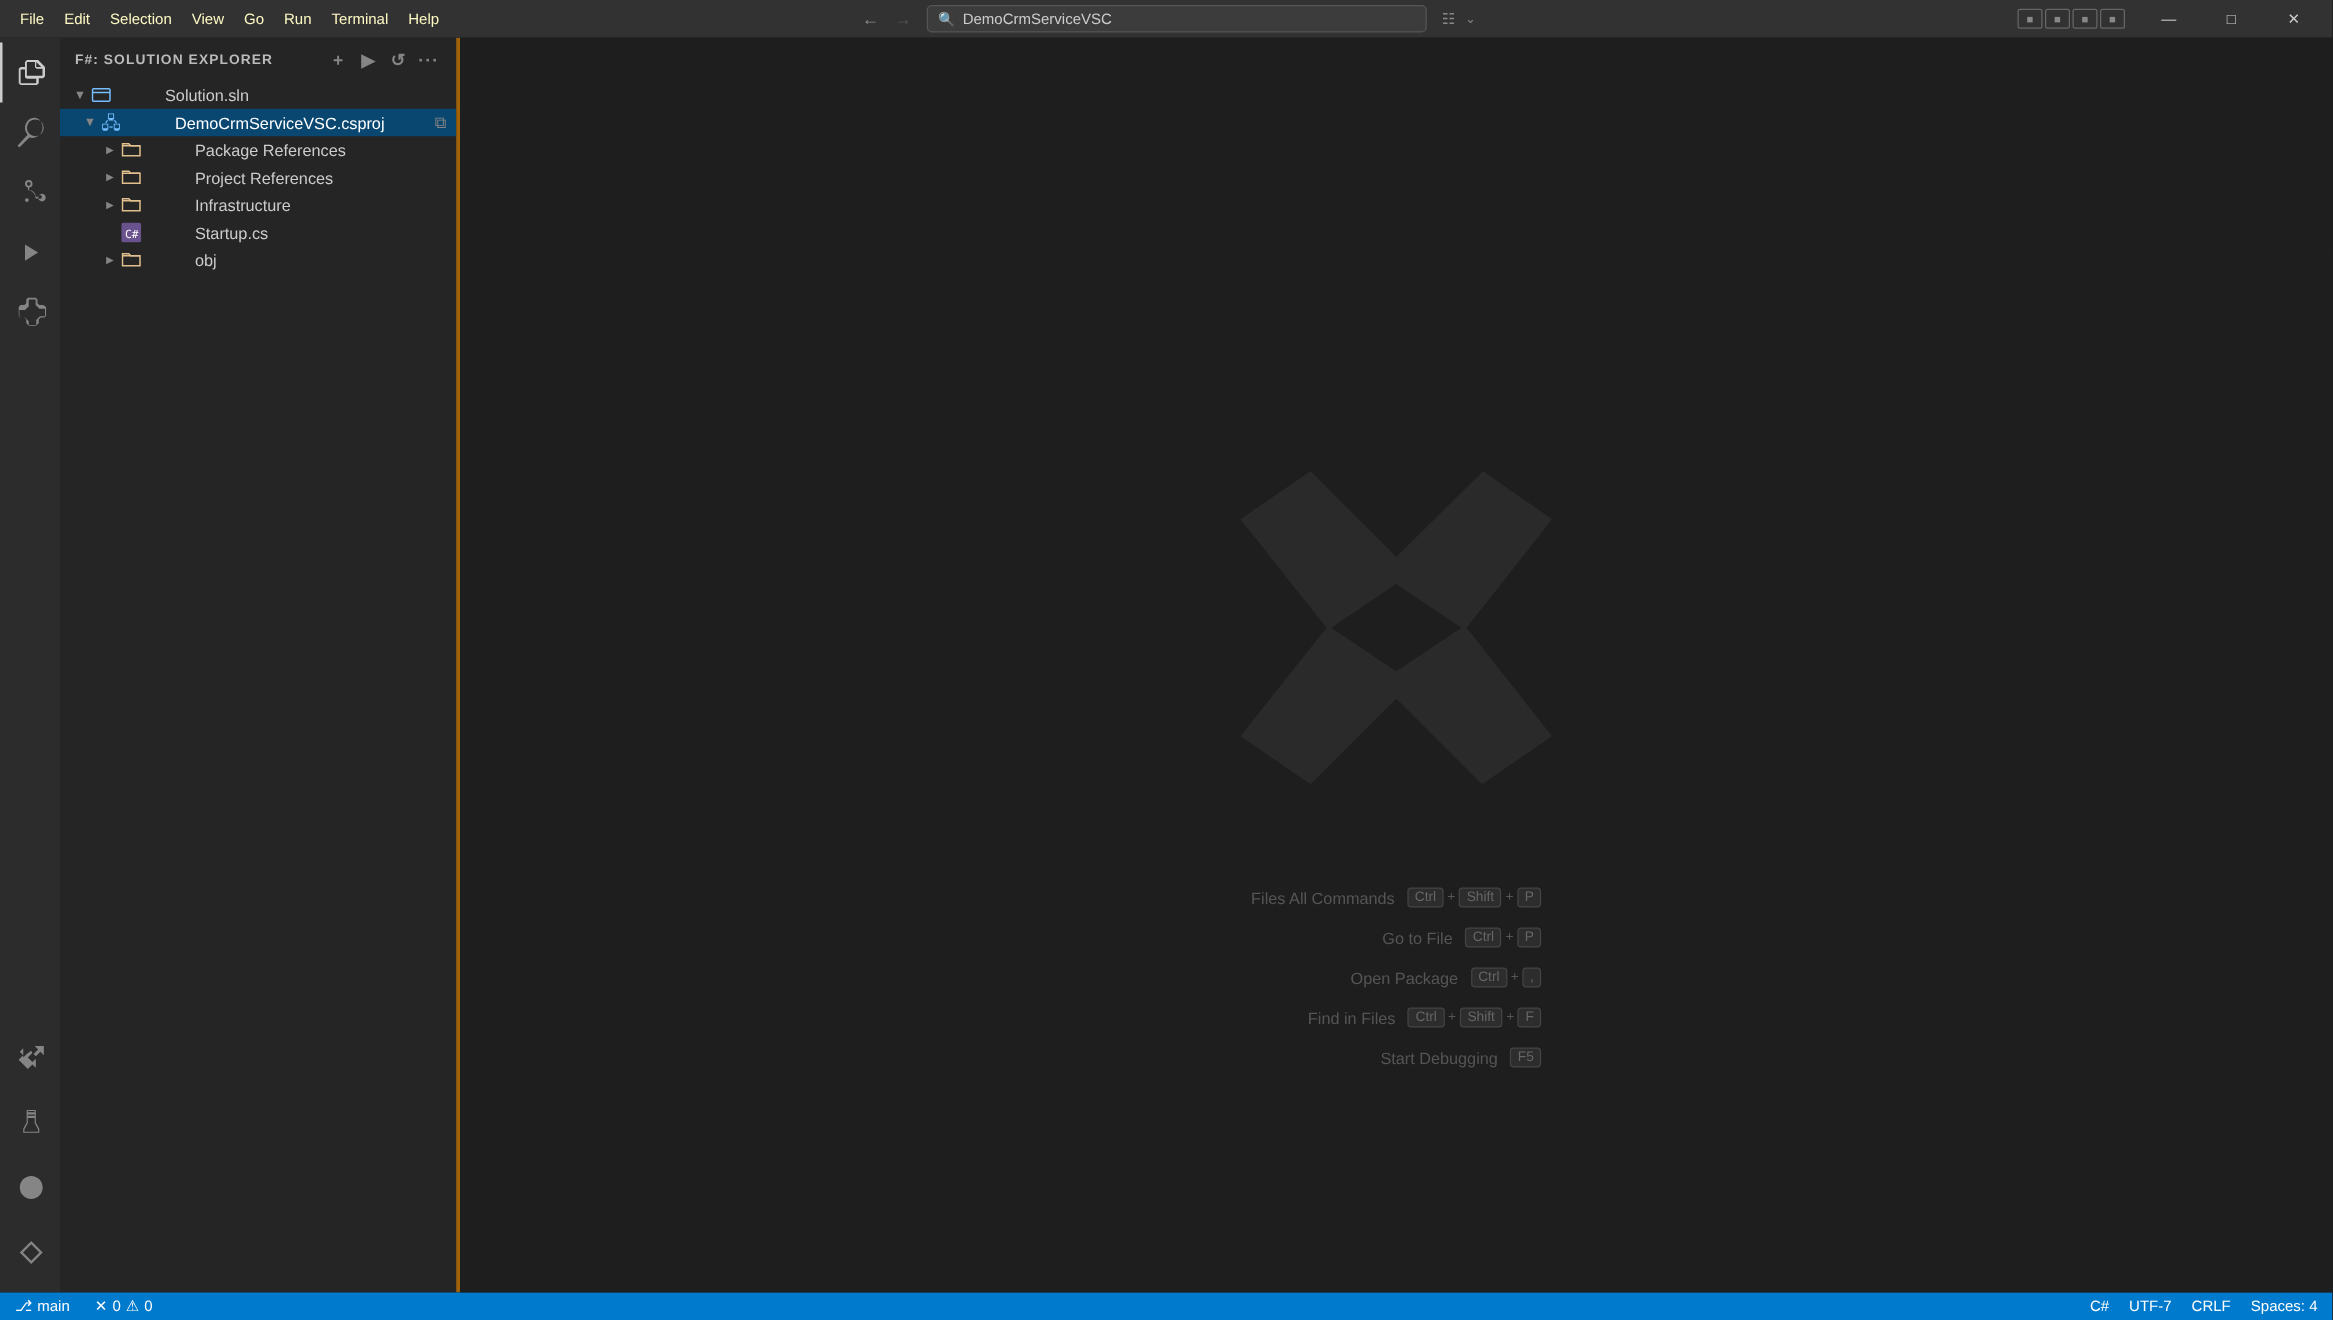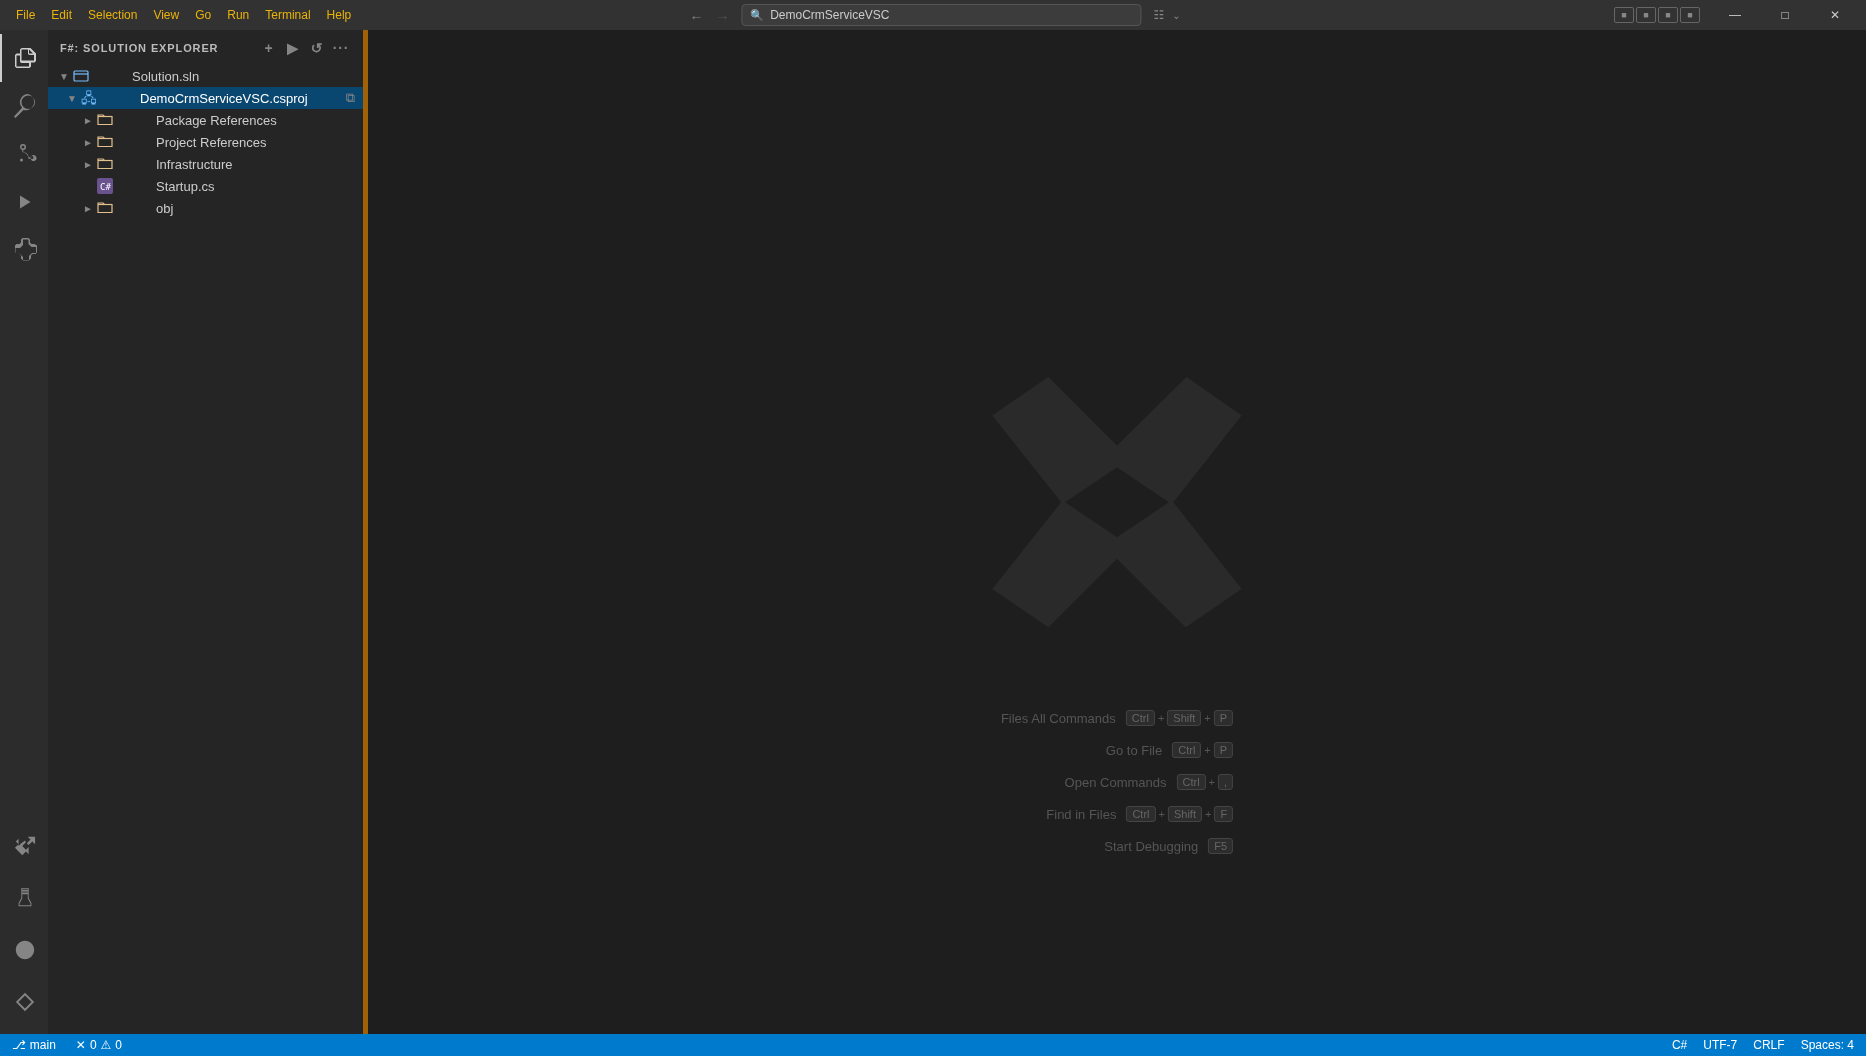--- a/index.html
+++ b/index.html
@@ -26,21 +26,21 @@
       position: relative;
     }
     .titlebar-menu {
       display: flex;
       align-items: center;
       gap: 0;
     }
     .titlebar-menu-item {
       padding: 4px 8px;
       font-size: 12px;
-      color: #eab308;
+      color: #fef9c3;
       cursor: pointer;
       border-radius: 3px;
     }
     .titlebar-center {
       position: absolute;
       left: 50%;
       transform: translateX(-50%);
       display: flex;
       align-items: center;
     }
@@ -131,21 +131,21 @@
       padding-bottom: 8px;
     }
 
     
     .sidebar {
       width: 320px;
       background: #252526;
       display: flex;
       flex-direction: column;
       flex-shrink: 0;
-      border-right: 5px solid #a16207;
+      border-right: 3px solid #a16207;
     }
     .sidebar-header {
       height: 35px;
       display: flex;
       align-items: center;
       padding: 0 12px;
       font-size: 11px;
       font-weight: 700;
       letter-spacing: 0.08em;
       color: #bbbbbb;
@@ -531,21 +531,21 @@
       <div class="shortcut-row">
         <span class="shortcut-label">Go to File</span>
         <div class="shortcut-keys">
           <span class="kbd">Ctrl</span>
           <span class="kbd-sep">+</span>
           <span class="kbd">P</span>
         </div>
       </div>
 
       <div class="shortcut-row">
-        <span class="shortcut-label">Open Commands</span>
+        <span class="shortcut-label">Open Package</span>
         <div class="shortcut-keys">
           <span class="kbd">Ctrl</span>
           <span class="kbd-sep">+</span>
           <span class="kbd">,</span>
         </div>
       </div>
 
       <div class="shortcut-row">
         <span class="shortcut-label">Find in Files</span>
         <div class="shortcut-keys">

